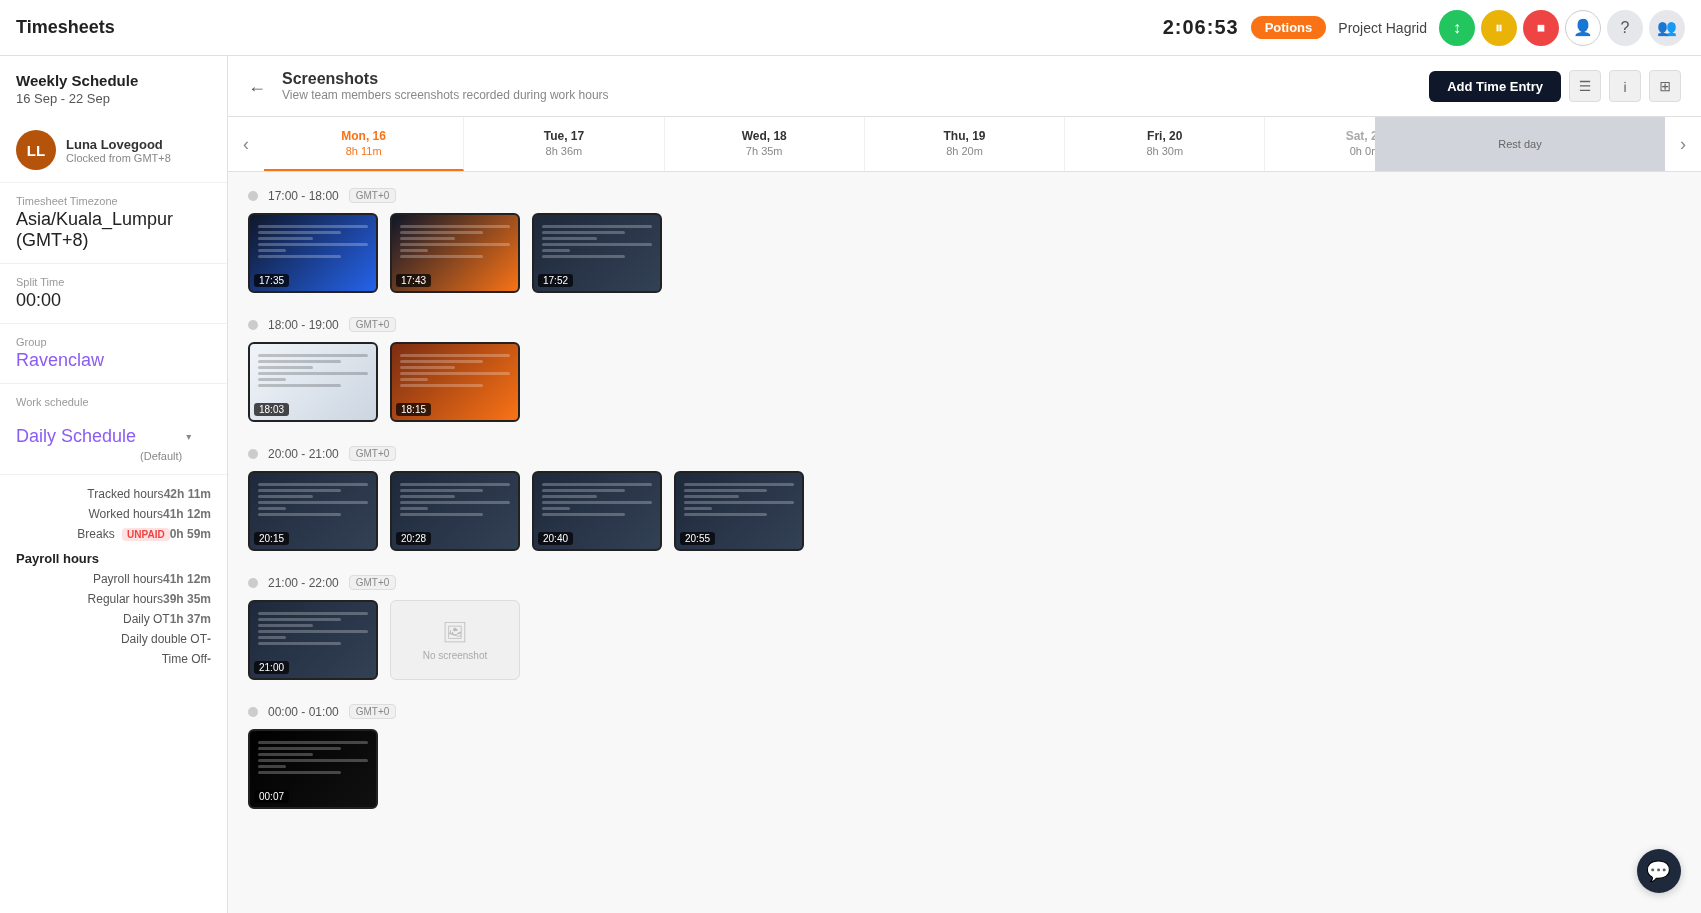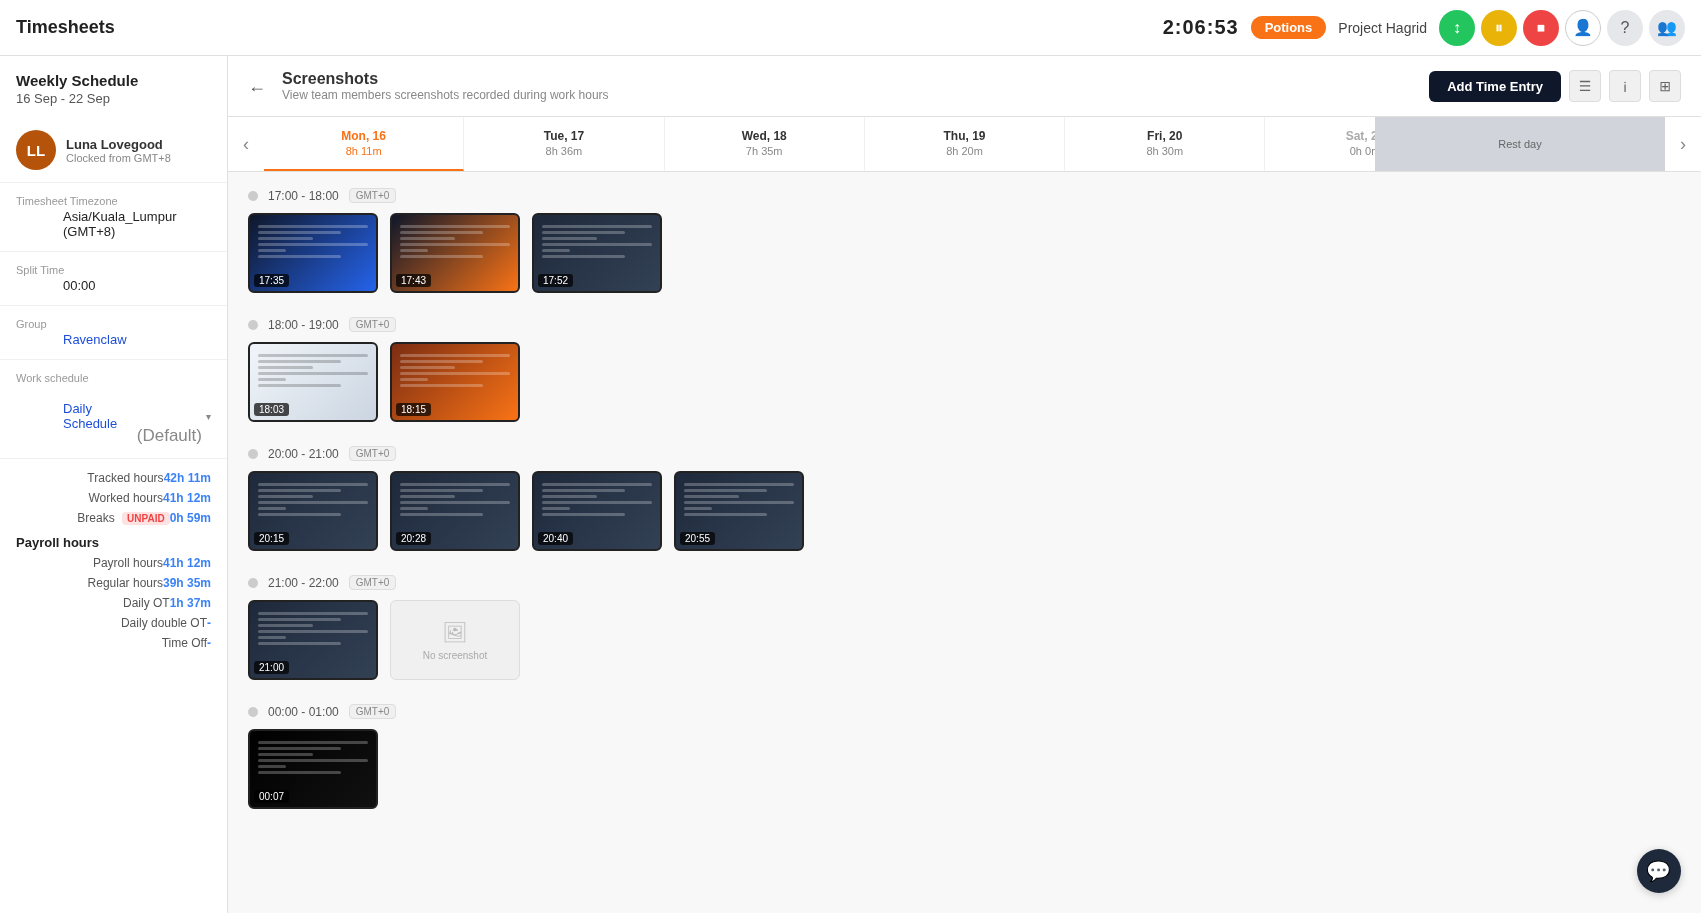--- a/index.html
+++ b/index.html
@@ -45,29 +45,29 @@
     .avatar {
       width: 40px; height: 40px; border-radius: 50%; background: #b45309;
       display: flex; align-items: center; justify-content: center;
       color: #fff; font-size: 15px; font-weight: 700; overflow: hidden;
     }
     .user-name { font-size: 13px; font-weight: 700; }
     .user-tz { font-size: 11px; color: #888; }
 
     .info-block { padding: 12px 16px; border-bottom: 1px solid #f0f0f0; }
     .info-label { font-size: 11px; color: #999; margin-bottom: 2px; }
-    .info-value { font-size: 13px; color: #222; font-weight: 500; margin-left: 47px; }
-    .info-value.link { color: #1d4ed8; cursor: pointer; }
+    .info-value { font-size: 18px; color: #222; font-weight: 500; }
+    .info-value.link { color: #8b5cf6; cursor: pointer; }
     .schedule-row { display: flex; align-items: center; gap: 4px; }
-    .schedule-dropdown { font-size: 17px; color: #888; cursor: pointer; margin-top: 40px; }
+    .schedule-dropdown { font-size: 11px; color: #888; cursor: pointer; margin-top: 40px; }
 
     .stats-block { padding: 12px 16px; }
     .stat-row { display: flex; justify-content: flex-end; align-items: center; margin-bottom: 6px; }
     .stat-label { font-size: 12px; color: #555; }
-    .stat-value { font-size: 12px; font-weight: 600; color: #3b82f6; }
+    .stat-value { font-size: 12px; font-weight: 600; color: #737373; }
     .badge-unpaid {
       background: #fee2e2; color: #ef4444; font-size: 10px; font-weight: 600;
       padding: 1px 5px; border-radius: 4px; margin-left: 4px;
     }
     .section-title { font-size: 13px; font-weight: 700; color: #222; margin: 10px 0 6px; }
 
     
     .main { flex: 1; overflow-y: auto; background: #f8f8f8; }
 
     

